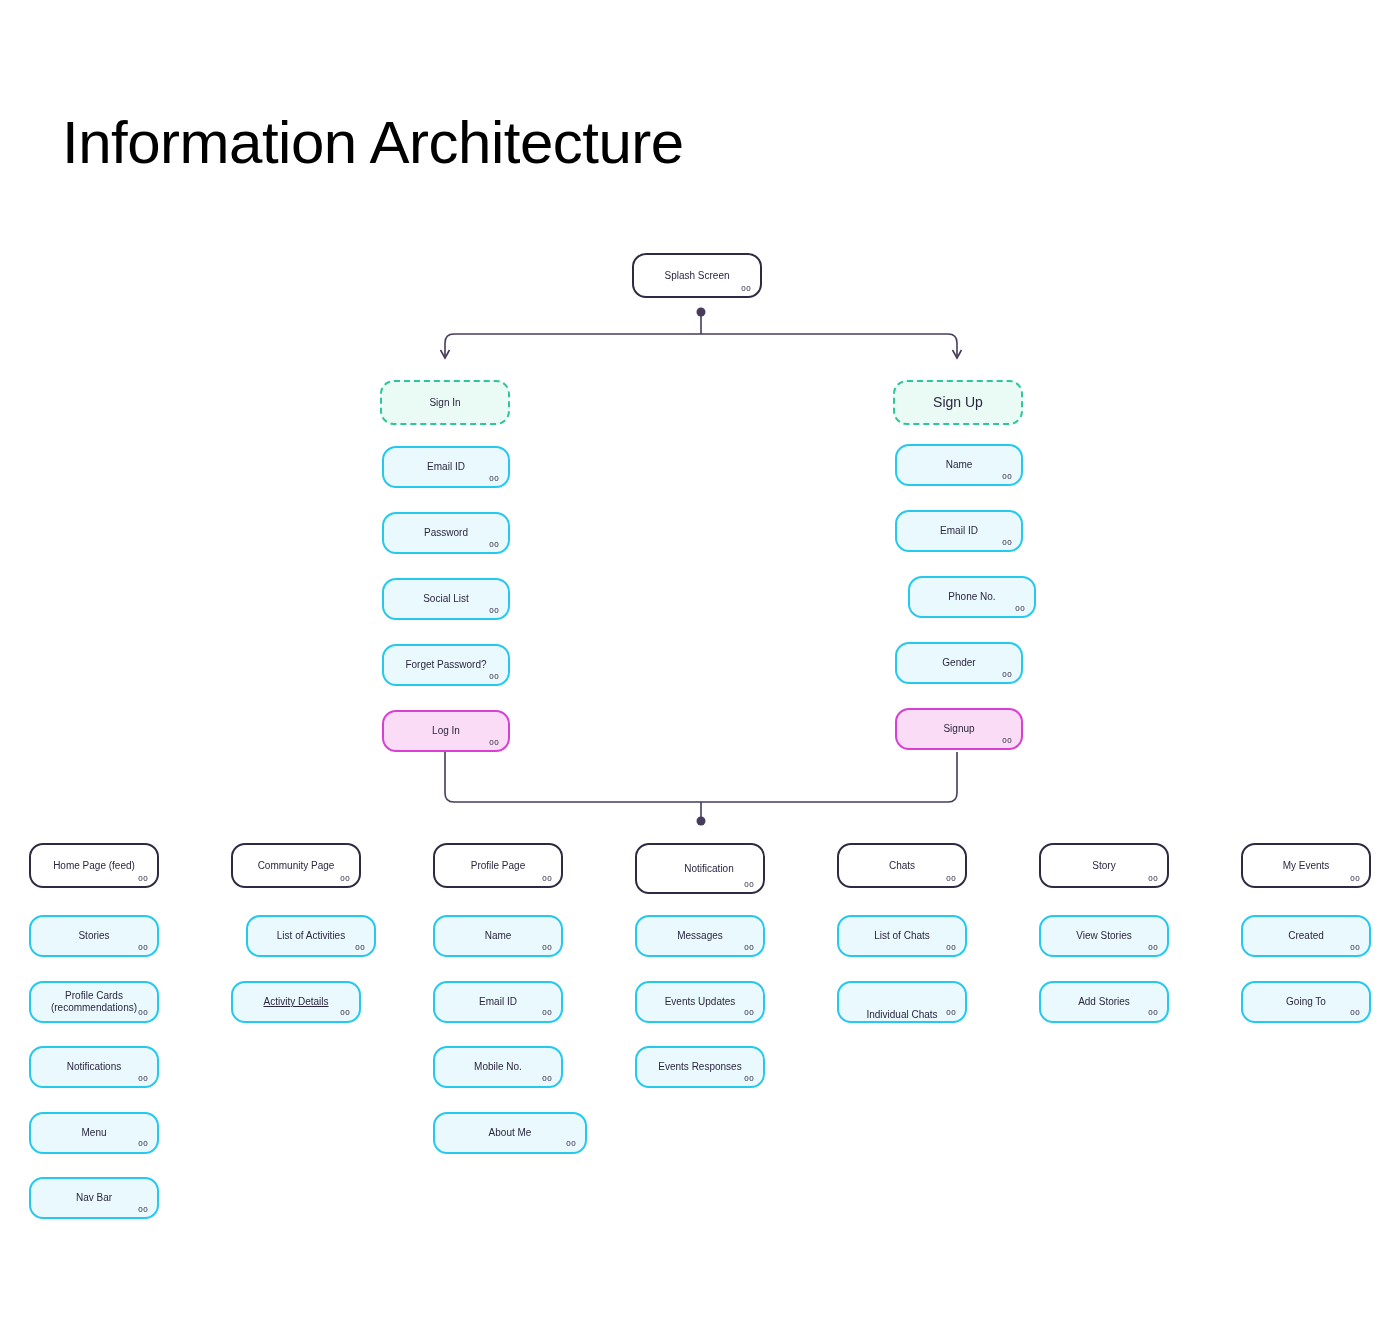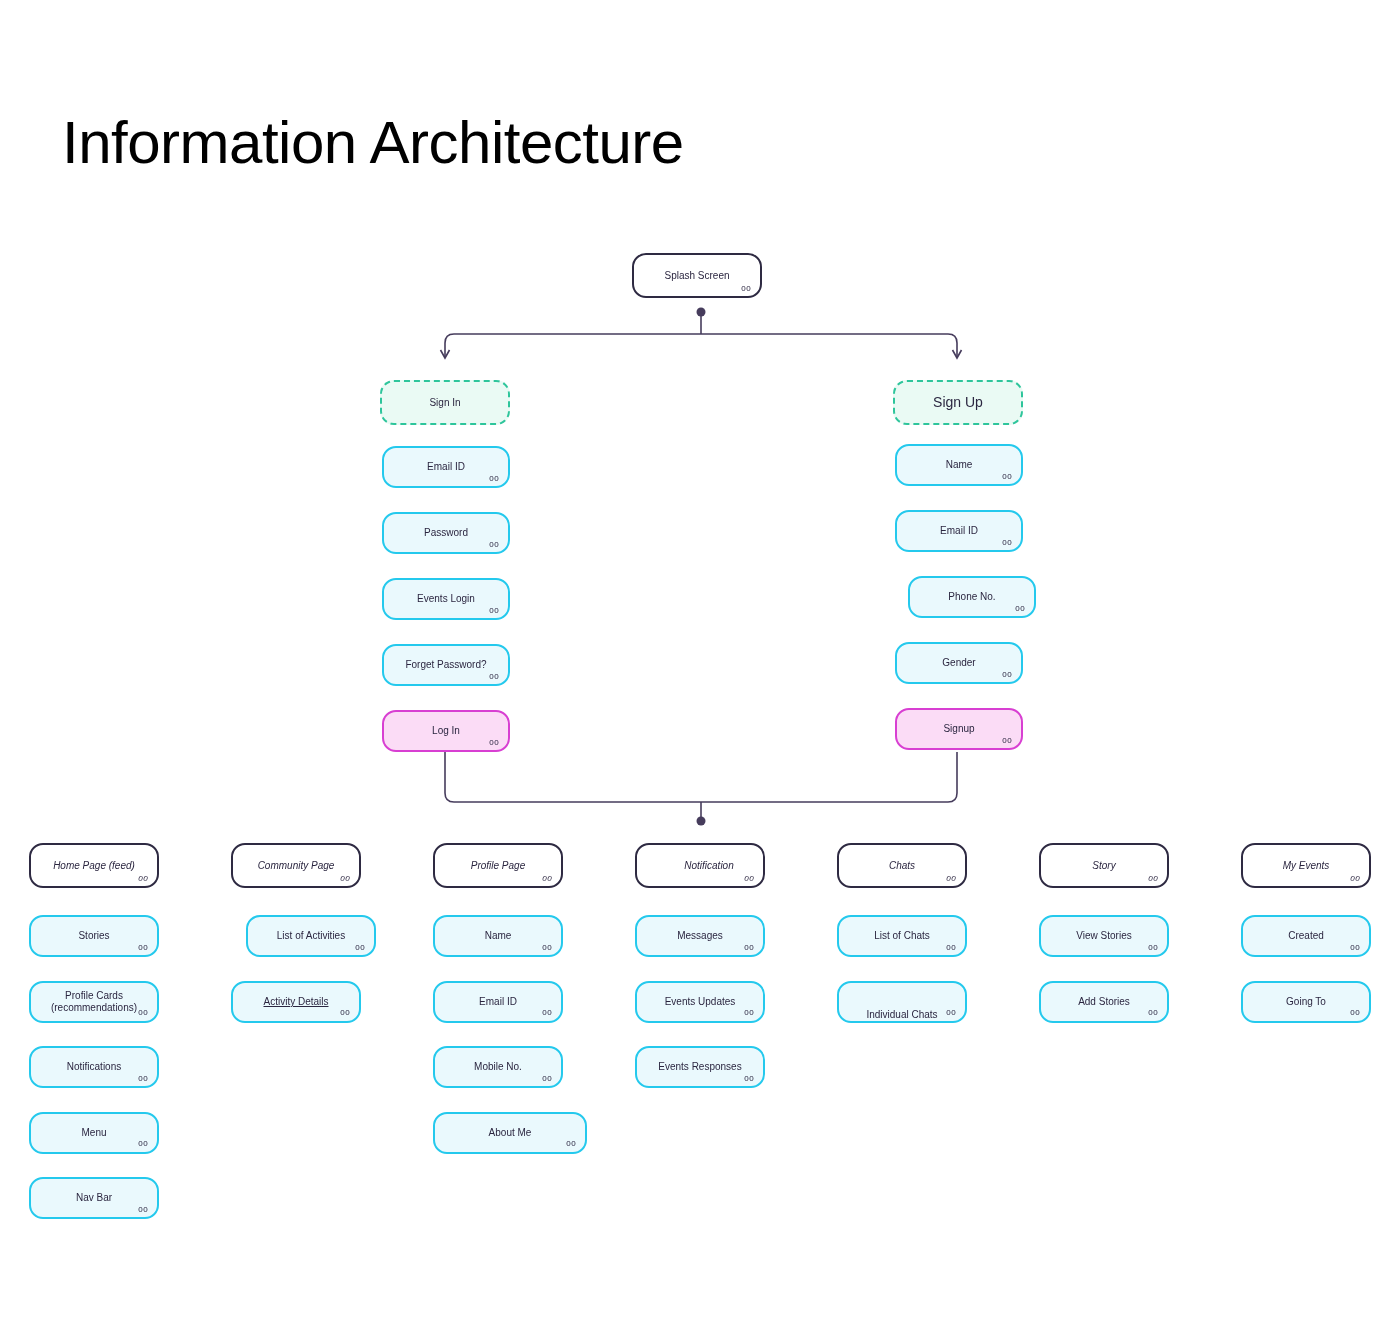--- a/index.html
+++ b/index.html
@@ -49,21 +49,20 @@
   }
 
   
   .v-root {
     background: #ffffff;
     border: 2px solid #2e2a42;
   }
   .v-header {
     background: #ffffff;
     border: 2px solid #2e2a42;
-    font-style: italic;
   }
   .v-dashed {
     background: #eafaf4;
     border: 2px dashed #2ec59b;
   }
   .v-cyan {
     background: #eaf9fd;
     border: 2px solid #24c9ed;
   }
   .v-pink {
@@ -114,21 +113,21 @@
     </div>
     <div class="node v-cyan" style="left: 382px; top: 446px; width: 128px; height: 42px; font-size: 10px;">
       <span class="label">Email ID</span>
       <span class="num">00</span>
     </div>
     <div class="node v-cyan" style="left: 382px; top: 512px; width: 128px; height: 42px; font-size: 10px;">
       <span class="label">Password</span>
       <span class="num">00</span>
     </div>
     <div class="node v-cyan" style="left: 382px; top: 578px; width: 128px; height: 42px; font-size: 10px;">
-      <span class="label">Events Login</span>
+      <span class="label">Social List</span>
       <span class="num">00</span>
     </div>
     <div class="node v-cyan" style="left: 382px; top: 644px; width: 128px; height: 42px; font-size: 10px;">
       <span class="label">Forget Password?</span>
       <span class="num">00</span>
     </div>
     <div class="node v-pink" style="left: 382px; top: 710px; width: 128px; height: 42px; font-size: 10px;">
       <span class="label">Log In</span>
       <span class="num">00</span>
     </div>
@@ -204,21 +203,21 @@
       <span class="num">00</span>
     </div>
     <div class="node v-cyan" style="left: 433px; top: 1046px; width: 130px; height: 42px; font-size: 10px;">
       <span class="label">Mobile No.</span>
       <span class="num">00</span>
     </div>
     <div class="node v-cyan" style="left: 433px; top: 1111.5px; width: 154px; height: 42px; font-size: 10px;">
       <span class="label">About Me</span>
       <span class="num">00</span>
     </div>
-    <div class="node v-header" style="left: 635px; top: 843px; width: 130px; height: 45px; font-size: 10px; padding-left: 18px;">
+    <div class="node v-header" style="left: 635px; top: 843px; width: 130px; height: 51px; font-size: 10px; padding-left: 18px;">
       <span class="label">Notification</span>
       <span class="num">00</span>
     </div>
     <div class="node v-cyan" style="left: 635px; top: 915px; width: 130px; height: 42px; font-size: 10px;">
       <span class="label">Messages</span>
       <span class="num">00</span>
     </div>
     <div class="node v-cyan" style="left: 635px; top: 980.5px; width: 130px; height: 42px; font-size: 10px;">
       <span class="label">Events Updates</span>
       <span class="num">00</span>

